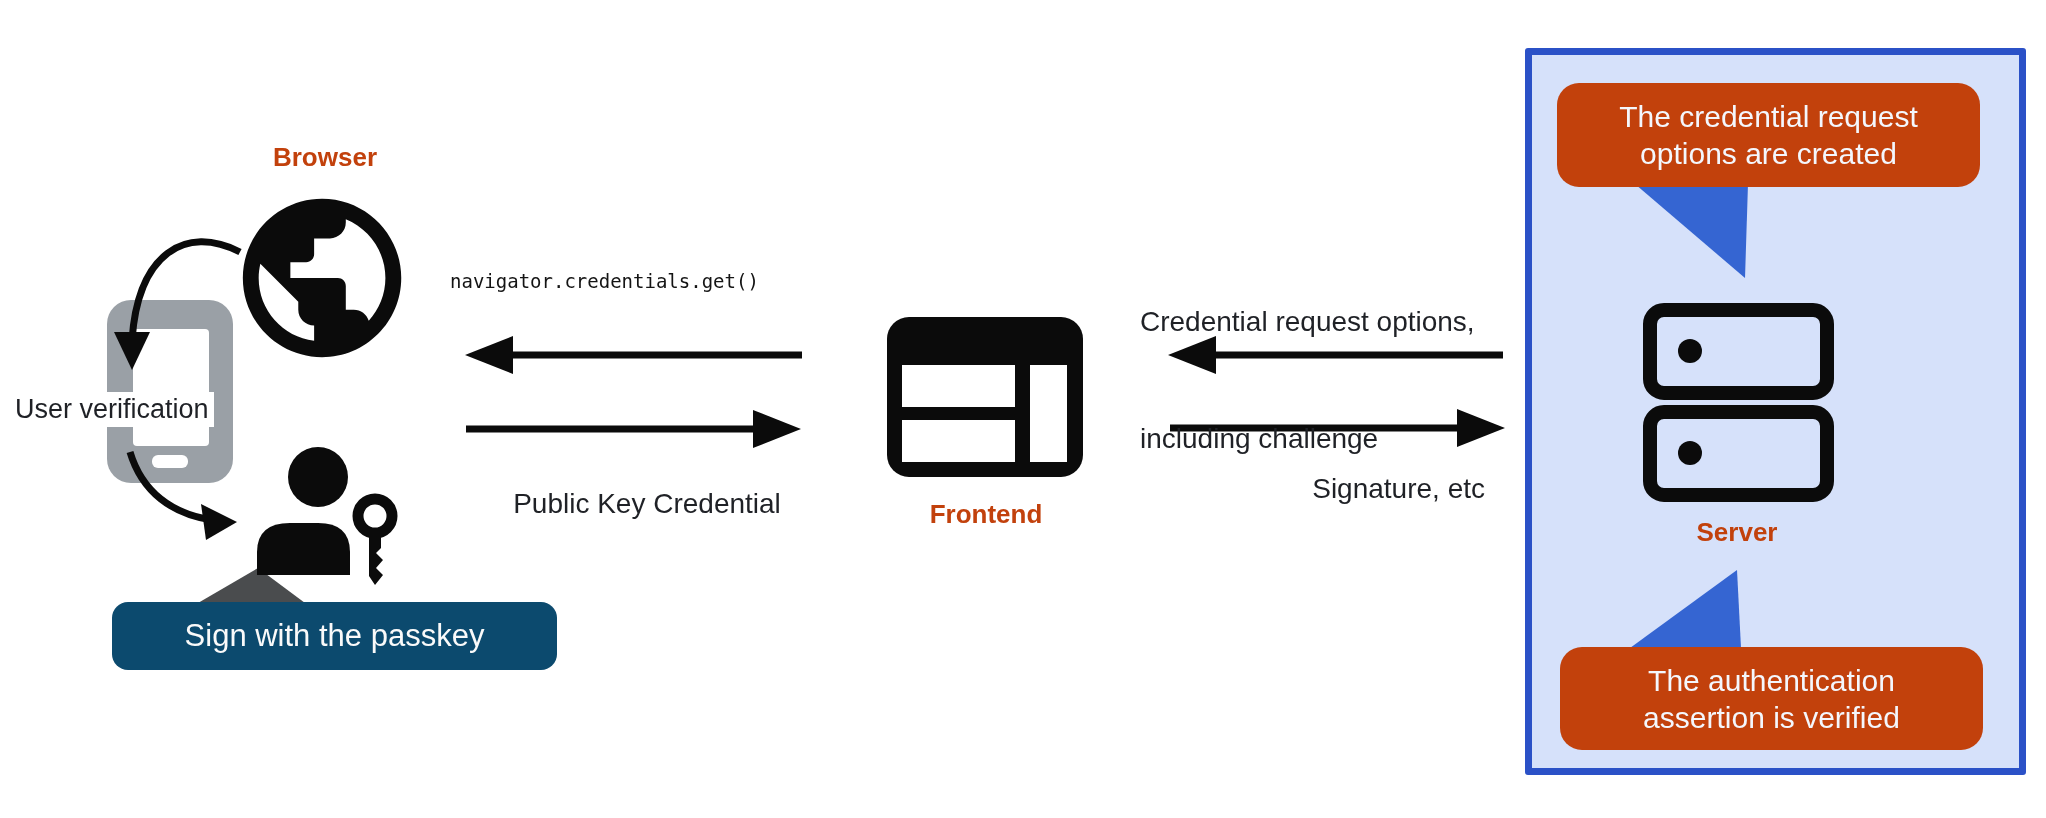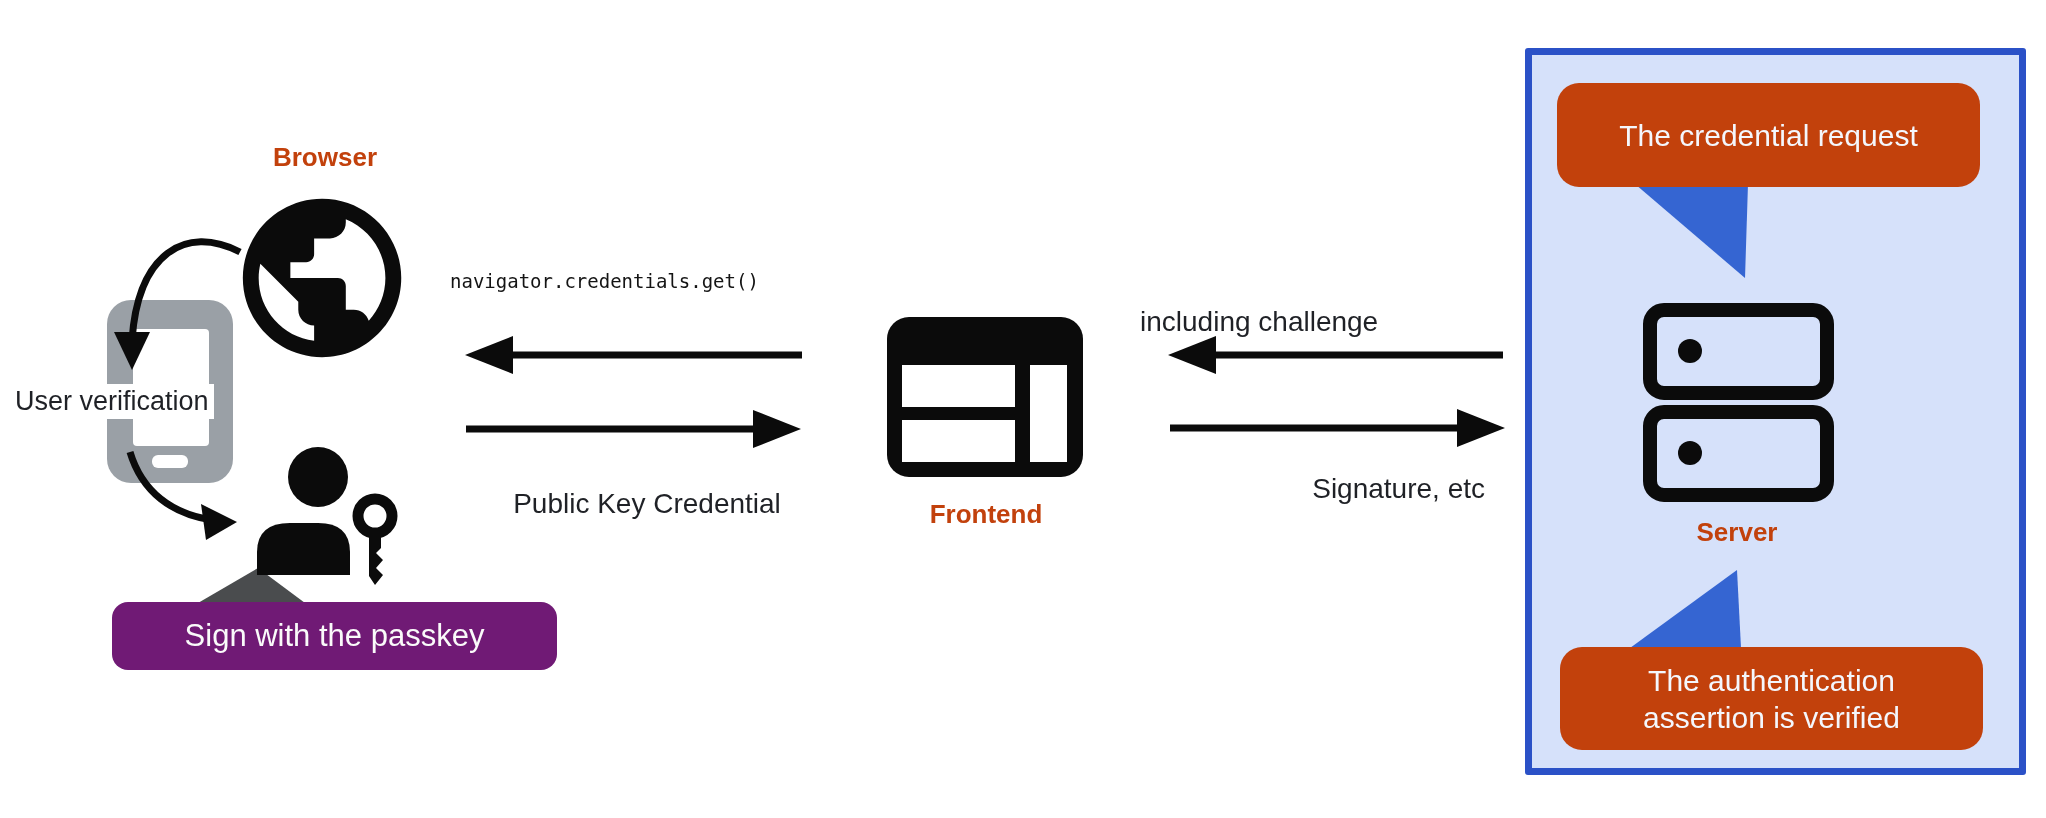--- a/index.html
+++ b/index.html
@@ -7,21 +7,21 @@
   .stage{position:relative;width:2046px;height:818px;background:#ffffff;overflow:hidden;}
   .layer-svg{position:absolute;left:0;top:0;z-index:2;}
   .panel{position:absolute;left:1525px;top:48px;width:487px;height:713px;
          background:#d6e1fa;border:7px solid #2b51c7;border-radius:3px;z-index:1;}
   .txt{position:absolute;color:#1f2126;z-index:3;white-space:nowrap;}
   .bold-label{font-weight:bold;font-size:26px;text-align:center;color:#c2410c;}
   .plain-label{font-size:28px;}
   .code-label{font-family:"DejaVu Sans Mono", monospace;font-size:19px;color:#141414;}
   .mask-label{background:#ffffff;padding:2px 5px;font-size:27px;}
   .tooltip-box{position:absolute;left:112px;top:602px;width:445px;height:68px;z-index:3;
-               background:#701a75;border-radius:16px;color:#fafafa;font-size:31px;
+               background:#0c4a6e;border-radius:16px;color:#fafafa;font-size:31px;
                display:flex;align-items:center;justify-content:center;}
   .bubble{position:absolute;z-index:3;background:#c2410c;border-radius:22px;color:#f4f7fd;
           font-size:30px;line-height:37px;display:flex;flex-direction:column;
           align-items:center;justify-content:center;text-align:center;}
   .bubble-top{left:1557px;top:83px;width:423px;height:104px;}
   .bubble-bottom{left:1560px;top:647px;width:423px;height:103px;}
   .two-line{line-height:39px;white-space:pre;}
 </style>
 </head>
 <body>
@@ -94,42 +94,44 @@
     <g>
       <rect x="1650" y="310" width="177" height="83" rx="14" fill="none" stroke="#0b0b0b" stroke-width="14"></rect>
       <circle cx="1690" cy="351" r="12" fill="#0b0b0b"></circle>
       <rect x="1650" y="412" width="177" height="83" rx="14" fill="none" stroke="#0b0b0b" stroke-width="14"></rect>
       <circle cx="1690" cy="453" r="12" fill="#0b0b0b"></circle>
     </g>
   </svg>
 
   <div class="txt bold-label" style="left:245px;top:142px;width:160px;">Browser</div>
 
-  <div class="txt mask-label" style="left:10px;top:384px;text-align:right;">User verification</div>
+  <div class="txt mask-label" style="left:10px;top:392px;text-align:right;">User verification</div>
 
   <div class="tooltip-box">
     <span>Sign with the passkey</span>
   </div>
 
   <div class="txt code-label" style="left:450px;top:270px;">navigator.credentials.get()</div>
 
   <div class="txt plain-label" style="left:467px;top:488px;width:360px;text-align:center;">Public Key Credential</div>
 
   <div class="txt bold-label" style="left:906px;top:499px;width:160px;">Frontend</div>
 
   <div class="txt plain-label two-line" style="left:1140px;top:224px;">
+    <span style="display:block;">Credential request options,</span>
     <span style="display:block;">including challenge</span>
   </div>
 
   <div class="txt plain-label" style="left:1185px;top:473px;width:300px;text-align:right;">Signature, etc</div>
 
   <div class="txt bold-label" style="left:1657px;top:517px;width:160px;">Server</div>
 
   <div class="bubble bubble-top">
     <span>The credential request</span>
+    <span>options are created</span>
   </div>
 
   <div class="bubble bubble-bottom">
     <span>The authentication</span>
     <span>assertion is verified</span>
   </div>
 
 </div>
 
 </body></html>

